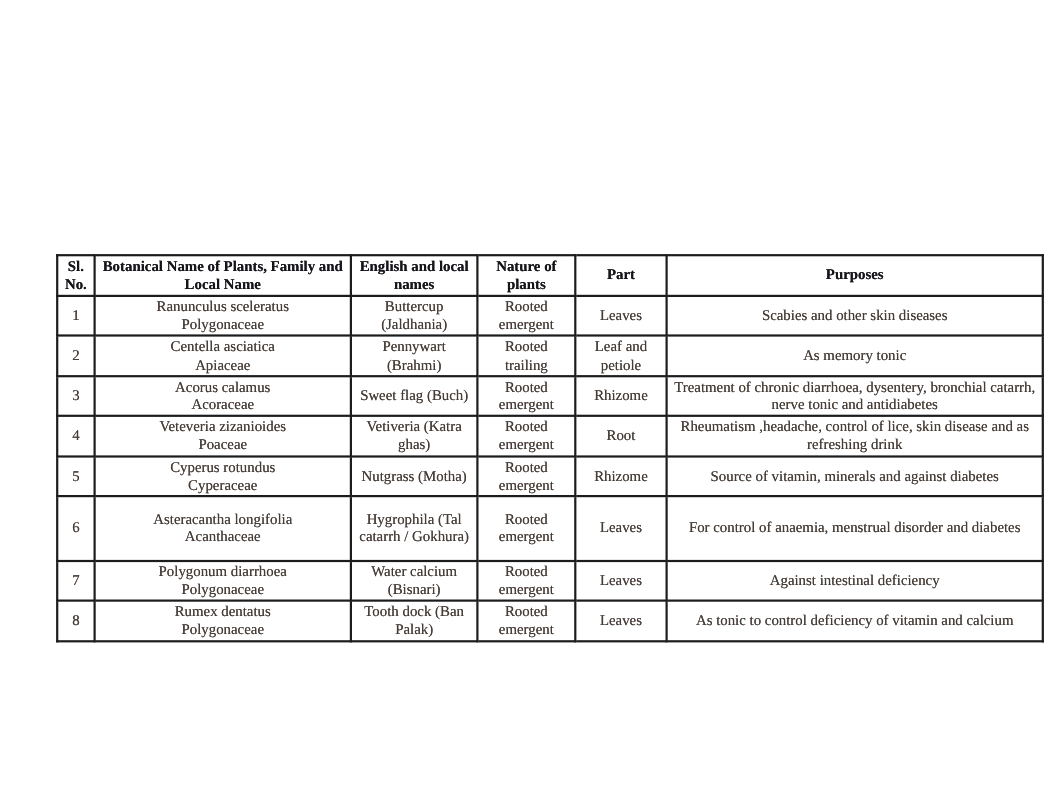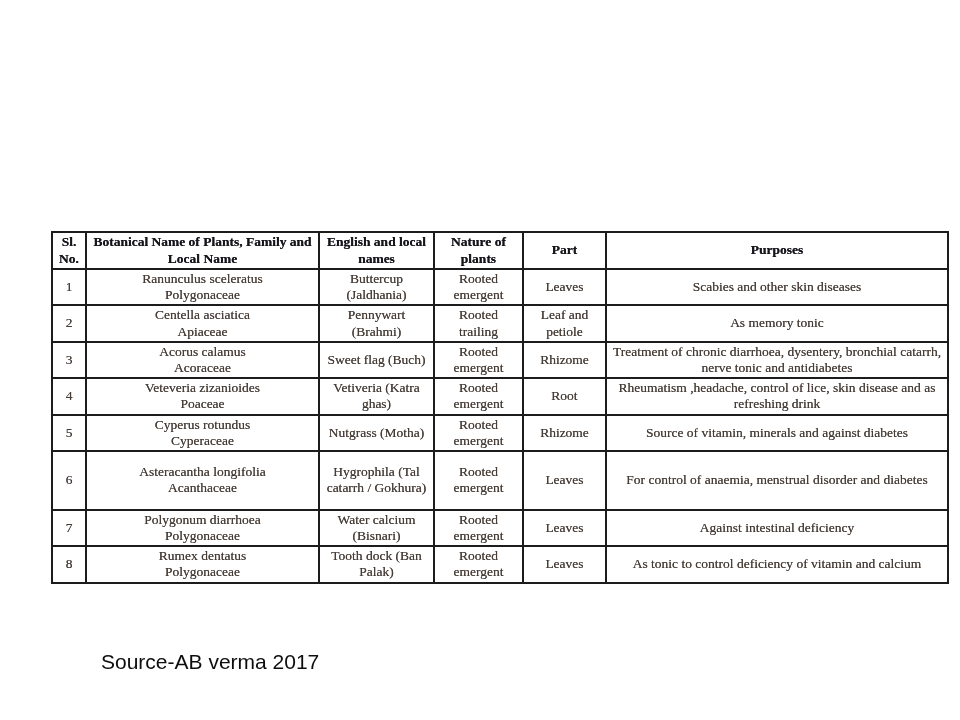--- a/index.html
+++ b/index.html
@@ -173,15 +173,14 @@
           <span class="famname">Polygonaceae</span>
         </td>
         <td>Tooth dock (Ban Palak)</td>
         <td>Rooted emergent</td>
         <td>Leaves</td>
         <td>As tonic to control deficiency of vitamin and calcium</td>
       </tr>
     </tbody>
   </table>
 
-  <div class="source-note">Source-AB verma 2017</div>
 
 </div>
 
 </body></html>

